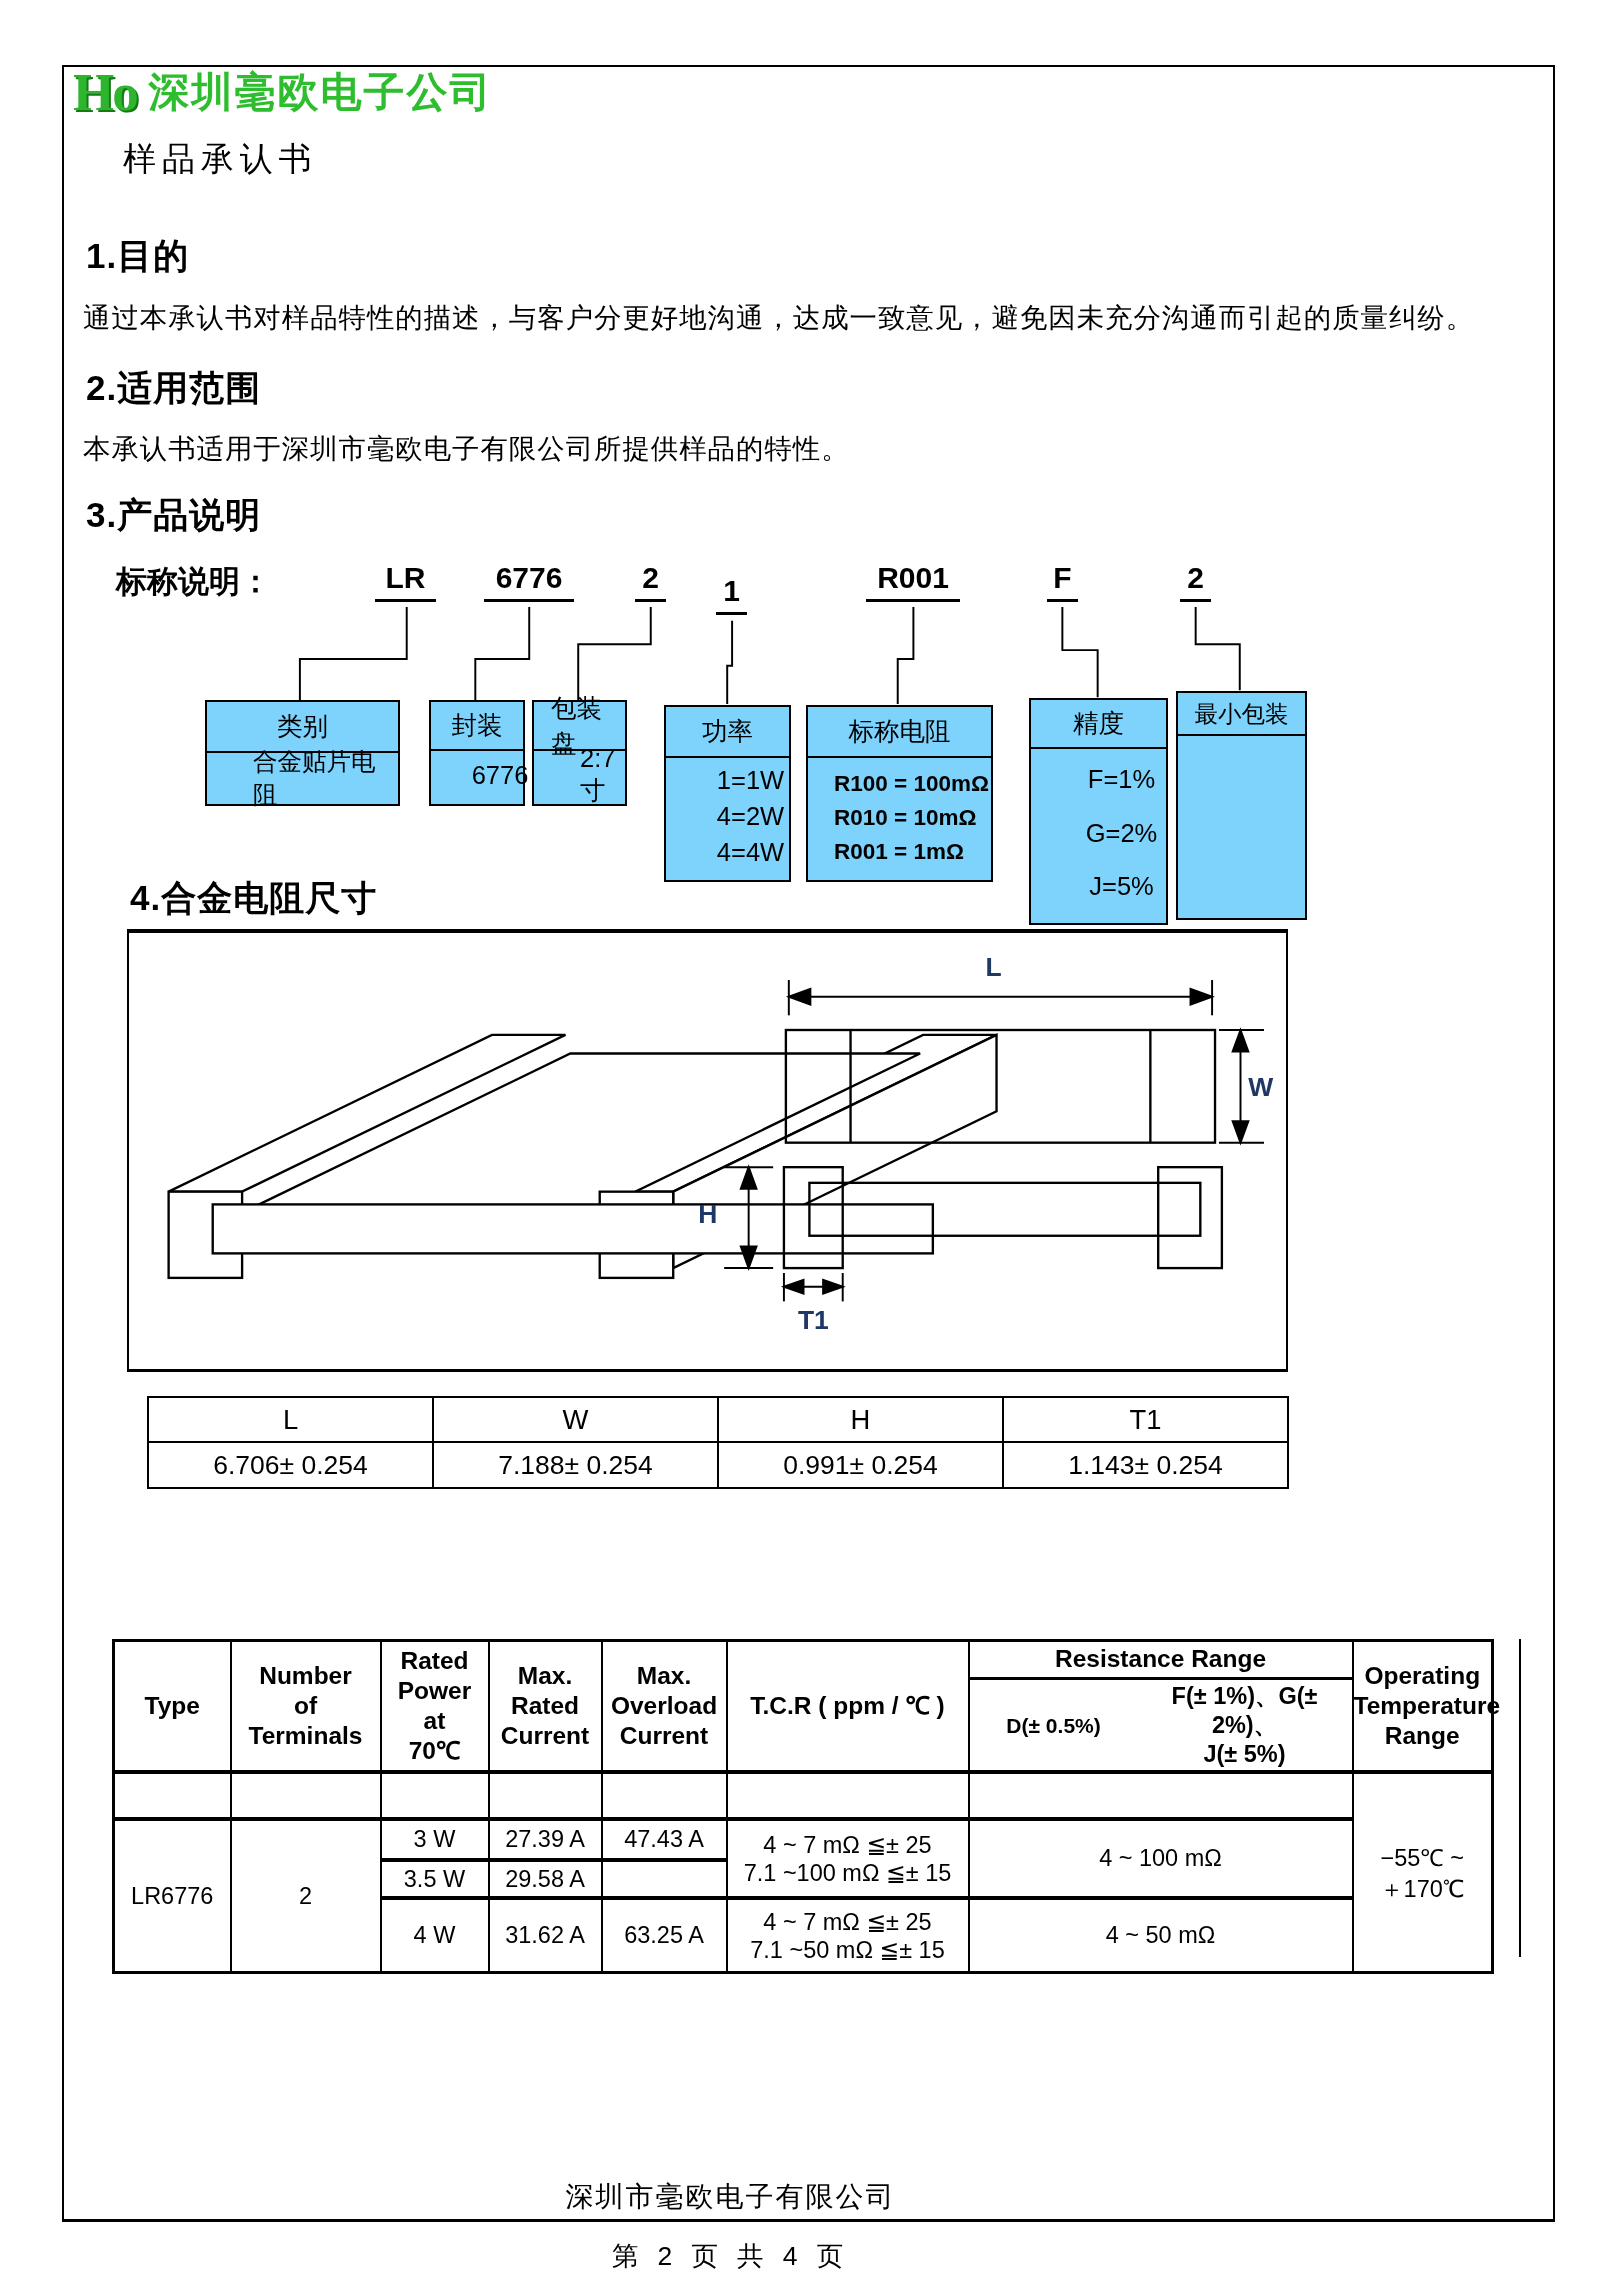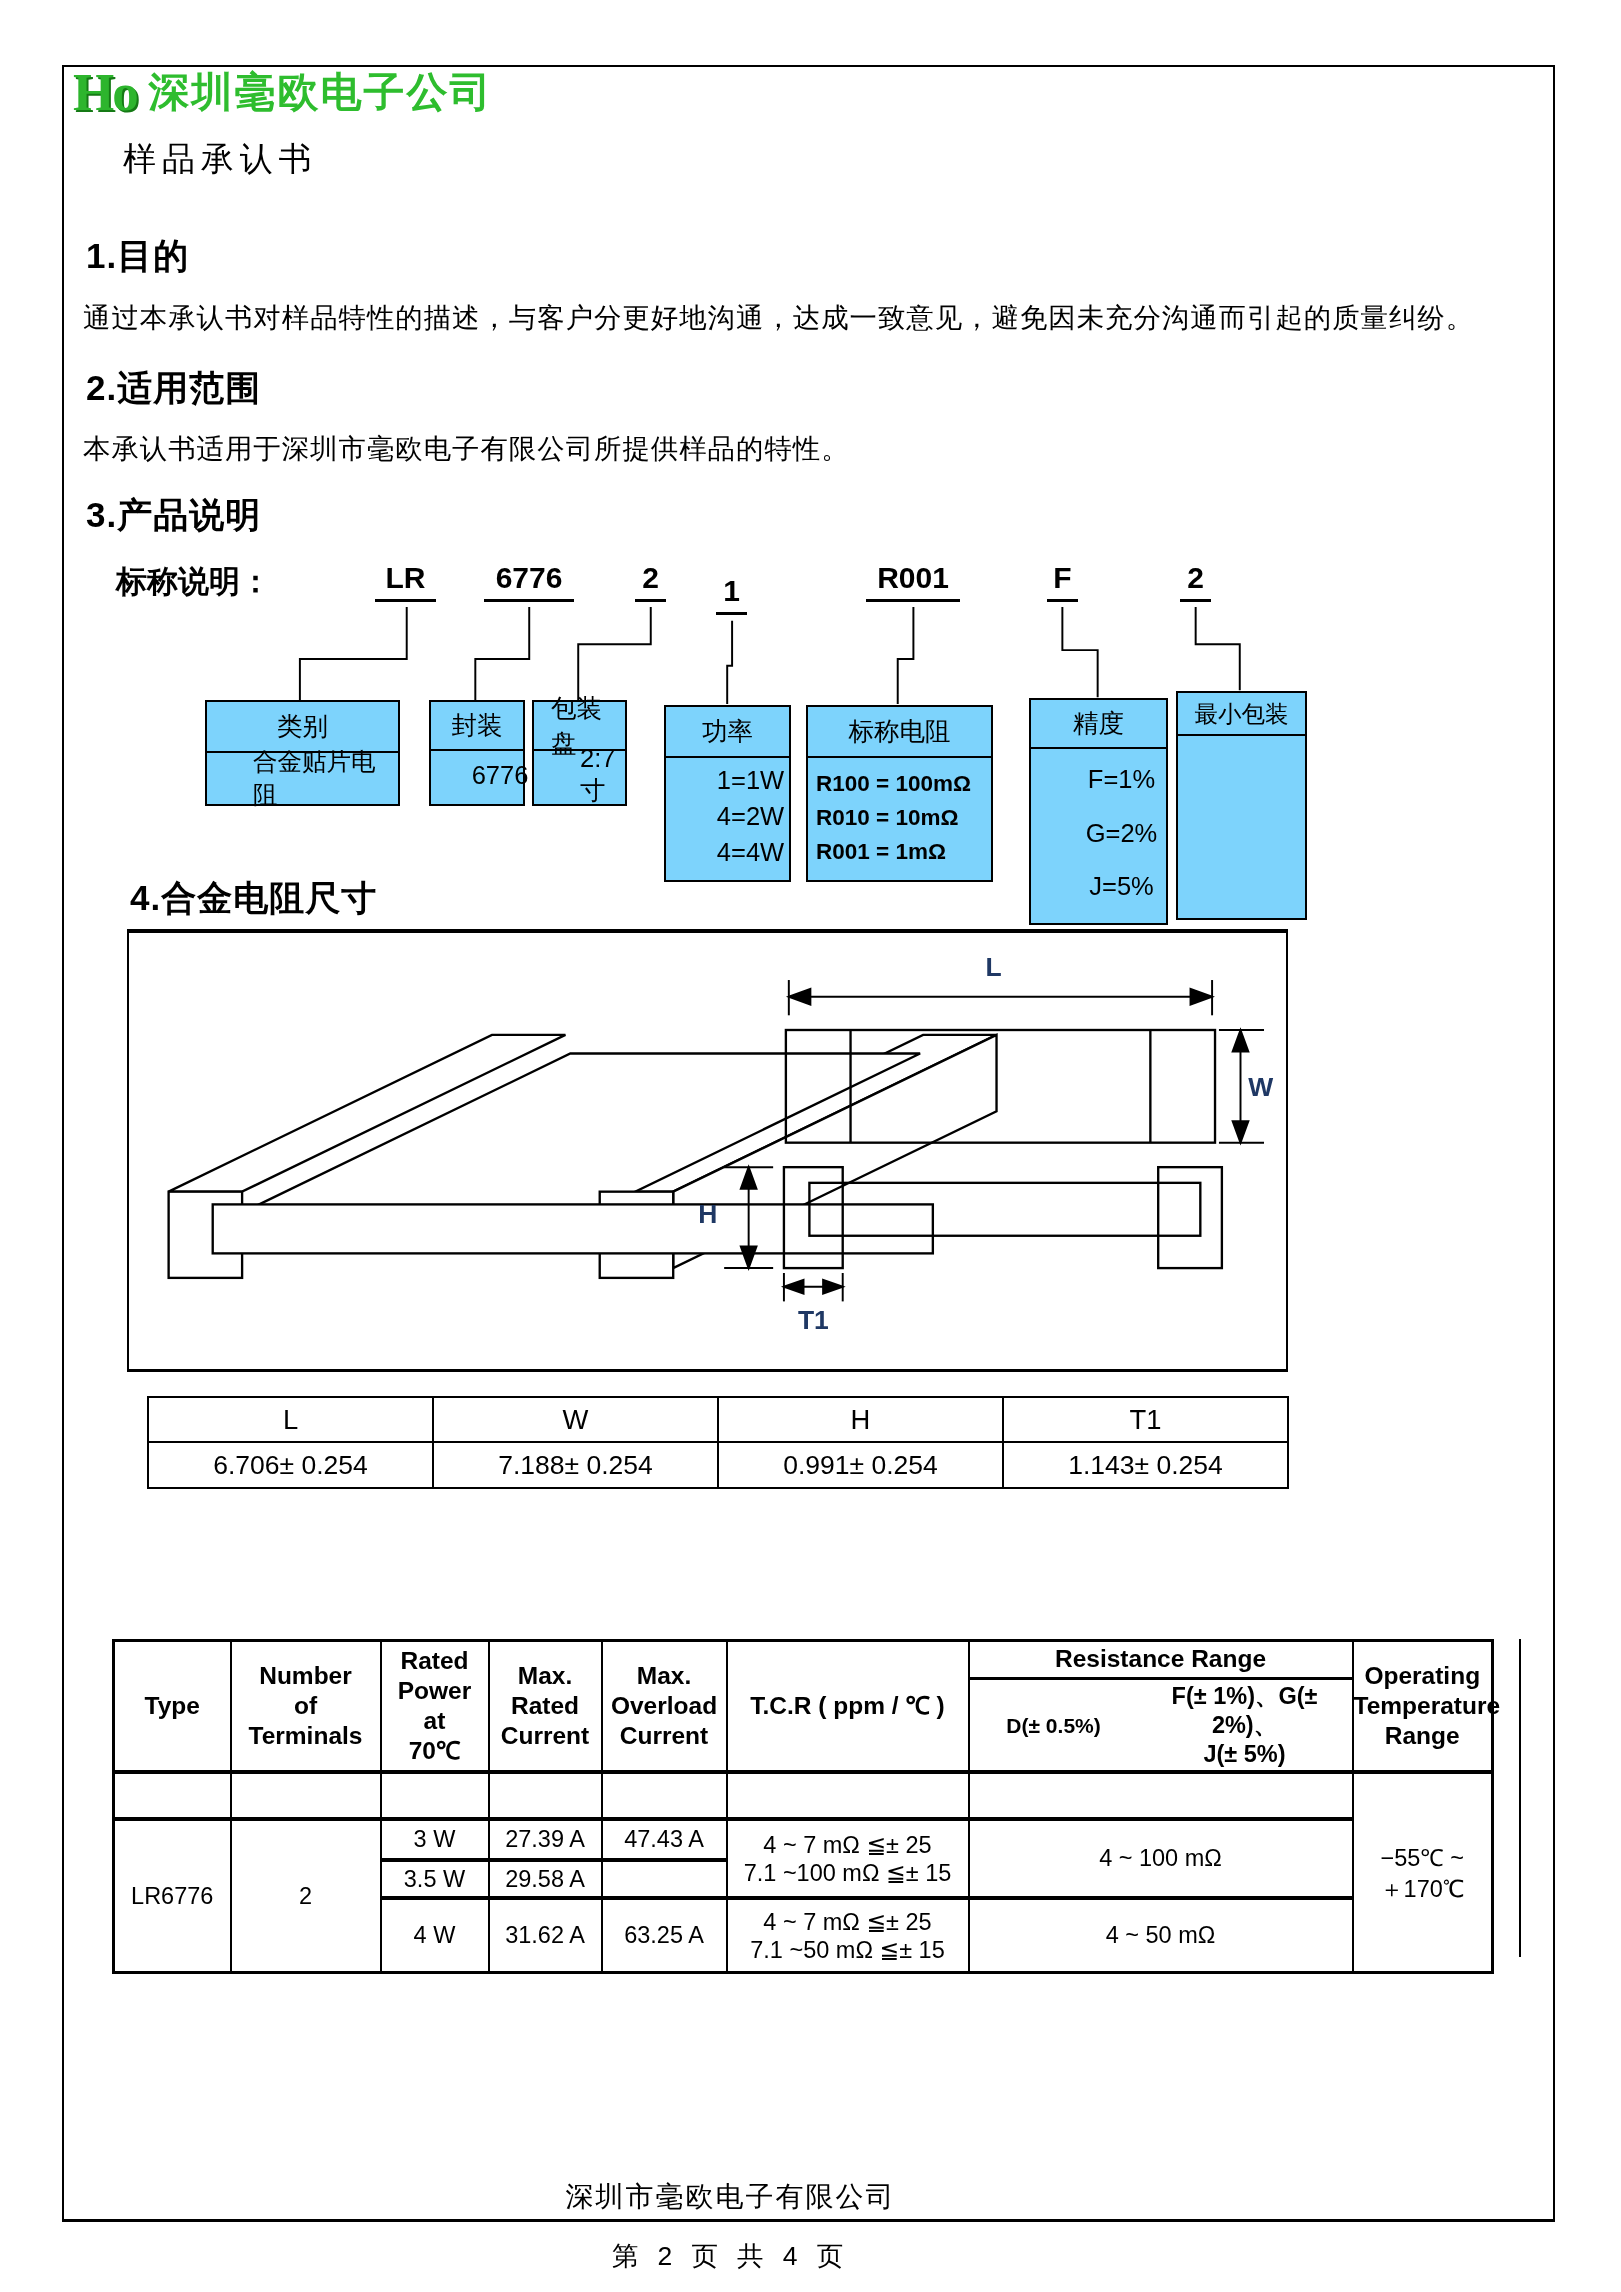--- a/index.html
+++ b/index.html
@@ -104,21 +104,21 @@
 <div class="nbox thick" style="left:664px;top:705px;width:123px;height:173px;">
   <div class="bt" style="height:49px;">功率</div>
   <div class="bb" style="height:118px;line-height:1.4;">
     <span>1=1W</span>
     <span>4=2W</span>
     <span>4=4W</span>
   </div>
 </div>
 <div class="nbox" style="left:806px;top:705px;width:183px;height:173px;">
   <div class="bt" style="height:49px;">标称电阻</div>
-  <div class="bb" style="height:120px;line-height:1.5;font-size:22.5px;font-weight:bold;align-items:flex-start;padding-left:8px;">
+  <div class="bb" style="height:120px;line-height:1.5;font-size:22.5px;font-weight:bold;align-items:flex-start;padding-left:26px;">
     <span>R100 = 100mΩ</span>
     <span>R010 = 10mΩ</span>
     <span>R001 = 1mΩ</span>
   </div>
 </div>
 <div class="nbox" style="left:1029px;top:698px;width:135px;height:223px;">
   <div class="bt" style="height:47px;">精度</div>
   <div class="bb" style="height:169px;line-height:2.1;">
     <span>F=1%</span>
     <span>G=2%</span>

